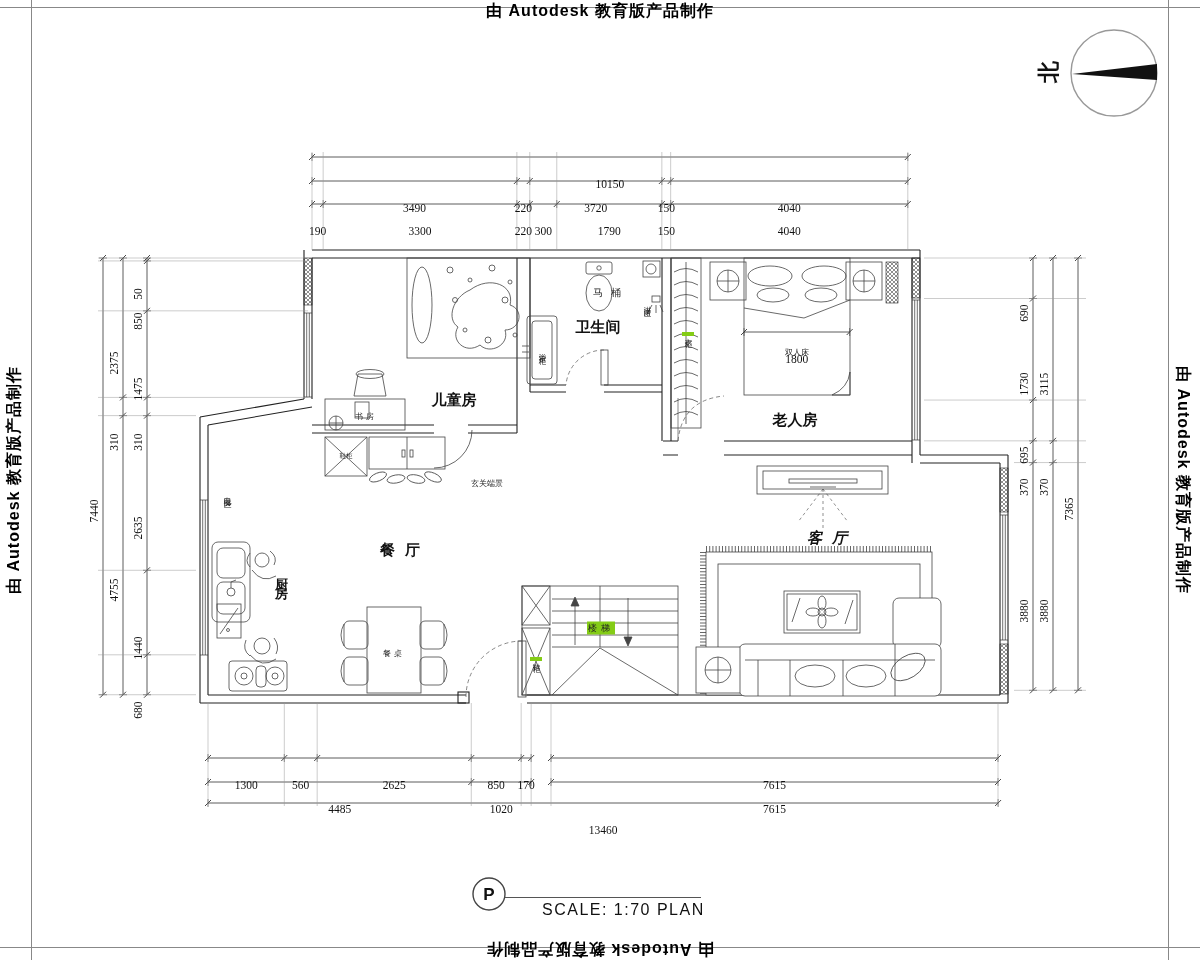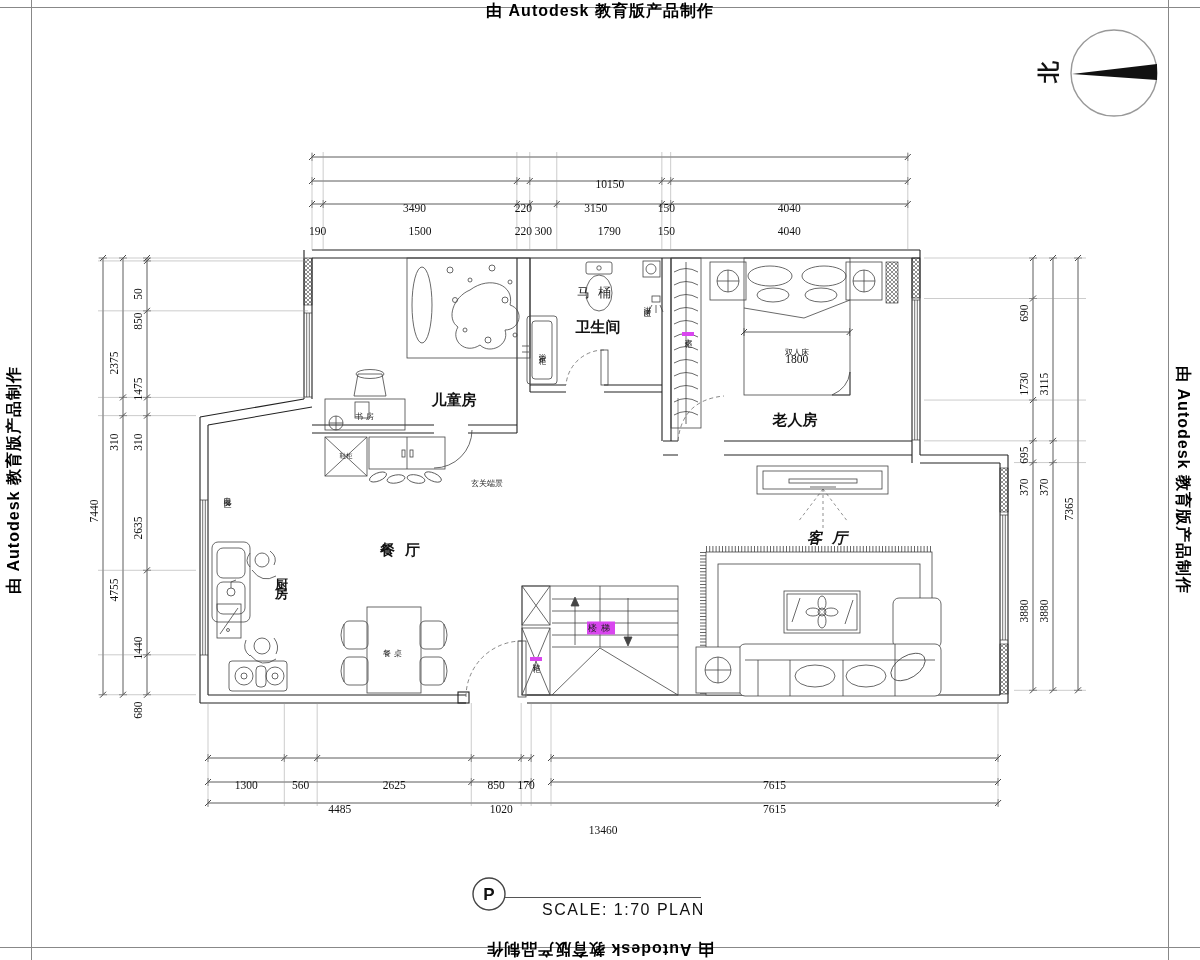--- a/index.html
+++ b/index.html
@@ -12,21 +12,21 @@
   .wm-top{left:600px;top:1px;transform:translateX(-50%);}
   .wm-bottom{left:600px;top:938px;transform:translateX(-50%) rotate(180deg);}
   .wm-left{left:14px;top:480px;transform:translate(-50%,-50%) rotate(-90deg);transform-origin:center;}
   .wm-right{left:1182px;top:480px;transform:translate(-50%,-50%) rotate(90deg);transform-origin:center;}
   .frameline{position:absolute;background:#888;}
   
   .room{position:absolute;transform:translate(-50%,-50%);font-weight:700;font-size:15px;white-space:nowrap;}
   .sp{letter-spacing:10px;text-indent:10px;}
   .fix{position:absolute;transform:translate(-50%,-50%);font-size:8px;white-space:nowrap;color:#222;}
   .fix.vert{writing-mode:vertical-rl;letter-spacing:2px;transform:translate(-50%,-50%);}
-  .fix.bg{background:#d946ef;padding:0 1px;}
+  .fix.bg{background:#84cc16;padding:0 1px;}
   .kitchen-lbl{position:absolute;writing-mode:vertical-rl;font-size:13px;font-weight:700;letter-spacing:7px;transform:translate(-50%,-50%);}
   
   .dim{position:absolute;transform:translate(-50%,-50%);font-family:"Liberation Serif",serif;
        font-size:11.5px;color:#111;white-space:nowrap;}
   .dim.v{transform:translate(-50%,-50%) rotate(-90deg);}
   
   .north-char{position:absolute;left:1049px;top:72px;transform:translate(-50%,-50%) rotate(-90deg);
               font-size:22px;font-weight:700;}
   
   .tb-title{position:absolute;left:514px;top:872px;font-size:21px;font-weight:600;letter-spacing:3px;white-space:nowrap;}
@@ -423,38 +423,38 @@
   <span class="room" style="left:598px;top:327px;">卫生间</span>
   <span class="room" style="left:795px;top:420px;">老人房</span>
   <span class="room sp" style="left:400px;top:550px;">餐厅</span>
   <span class="room sp" style="left:827px;top:538px;font-style:italic;">客厅</span>
   <span class="kitchen-lbl" style="left:281px;top:575px;">厨房</span>
 
   <span class="fix bg" style="left:601px;top:628px;font-size:9px;letter-spacing:4px;">楼梯</span>
   <span class="fix" style="left:366px;top:416px;letter-spacing:3px;">书房</span>
   <span class="fix" style="left:487px;top:483px;">玄关端景</span>
   <span class="fix vert" style="left:226px;top:493px;">电器区</span>
-  <span class="fix" style="left:598px;top:293px;font-size:13px;letter-spacing:8px;">马桶</span>
+  <span class="fix" style="left:611px;top:293px;font-size:10px;letter-spacing:8px;">马桶</span>
   <span class="fix vert" style="left:647px;top:303px;font-size:7.5px;">淋浴区</span>
   <span class="fix vert" style="left:542px;top:350px;font-size:7.5px;">浴室柜</span>
   <span class="fix vert bg" style="left:688px;top:334px;font-size:7.5px;">衣柜</span>
   <span class="fix" style="left:346px;top:456px;font-size:6.5px;">鞋柜</span>
   <span class="fix vert bg" style="left:536px;top:659px;font-size:7.5px;">鞋柜</span>
   <span class="fix" style="left:394px;top:653px;letter-spacing:3px;">餐桌</span>
   <span class="fix" style="left:797px;top:352px;">双人床</span>
 
   <div id="label-layer" class="abs" style="left:0;top:0;width:1200px;height:960px;">
       <span class="dim" style="left: 609.903px; top: 149px;">10150</span>
       <span class="dim" style="left: 414.432px; top: 173px;">3490</span>
       <span class="dim" style="left: 523.32px; top: 173px;">220</span>
-      <span class="dim" style="left: 595.814px; top: 173px;">3150</span>
+      <span class="dim" style="left: 595.814px; top: 173px;">3720</span>
       <span class="dim" style="left: 666.255px; top: 173px;">150</span>
       <span class="dim" style="left: 789.231px; top: 173px;">4040</span>
       <span class="dim" style="left: 317.577px; top: 196px;">190</span>
-      <span class="dim" style="left: 420.008px; top: 196px;">1500</span>
+      <span class="dim" style="left: 420.008px; top: 196px;">3300</span>
       <span class="dim" style="left: 523.32px; top: 196px;">220</span>
       <span class="dim" style="left: 543.278px; top: 196px;">300</span>
       <span class="dim" style="left: 609.315px; top: 196px;">1790</span>
       <span class="dim" style="left: 666.255px; top: 196px;">150</span>
       <span class="dim" style="left: 789.231px; top: 196px;">4040</span>
       <span class="dim" style="left: 246.155px; top: 750px;">1300</span>
       <span class="dim" style="left: 300.746px; top: 750px;">560</span>
       <span class="dim" style="left: 394.226px; top: 750px;">2625</span>
       <span class="dim" style="left: 496.217px; top: 750px;">850</span>
       <span class="dim" style="left: 526.154px; top: 750px;">170</span>

